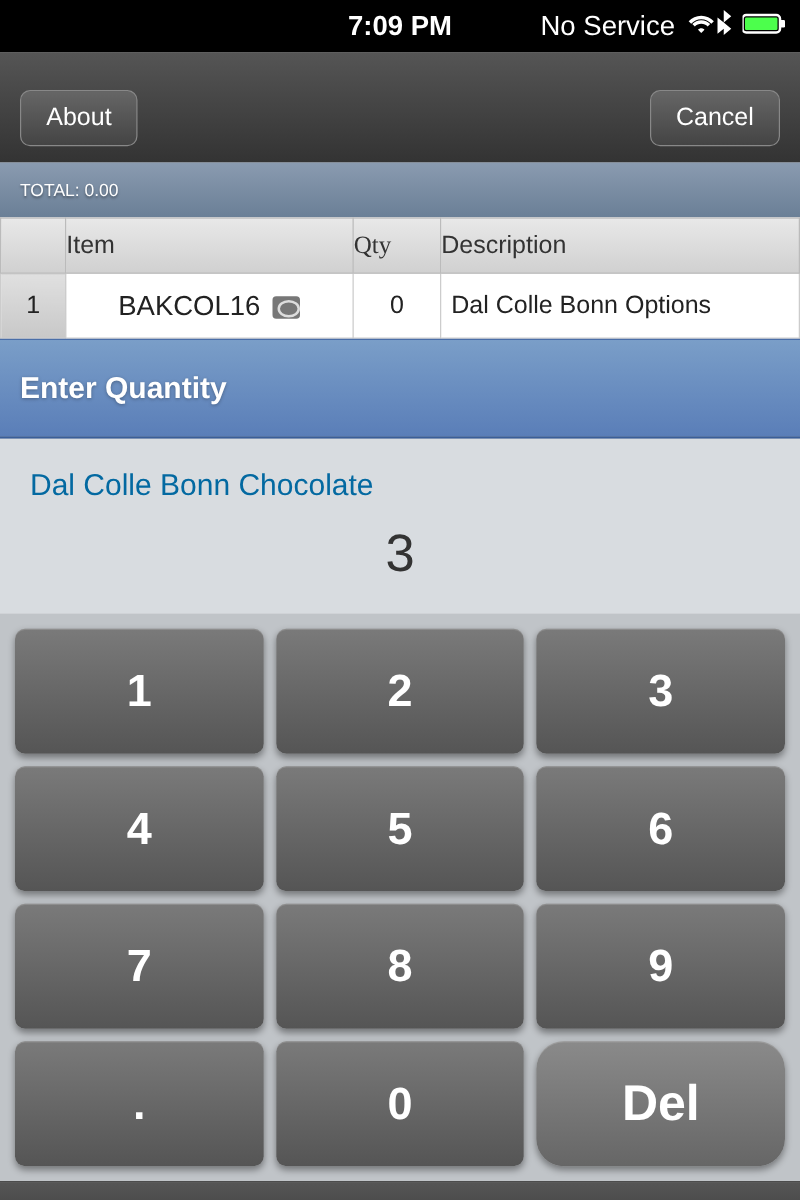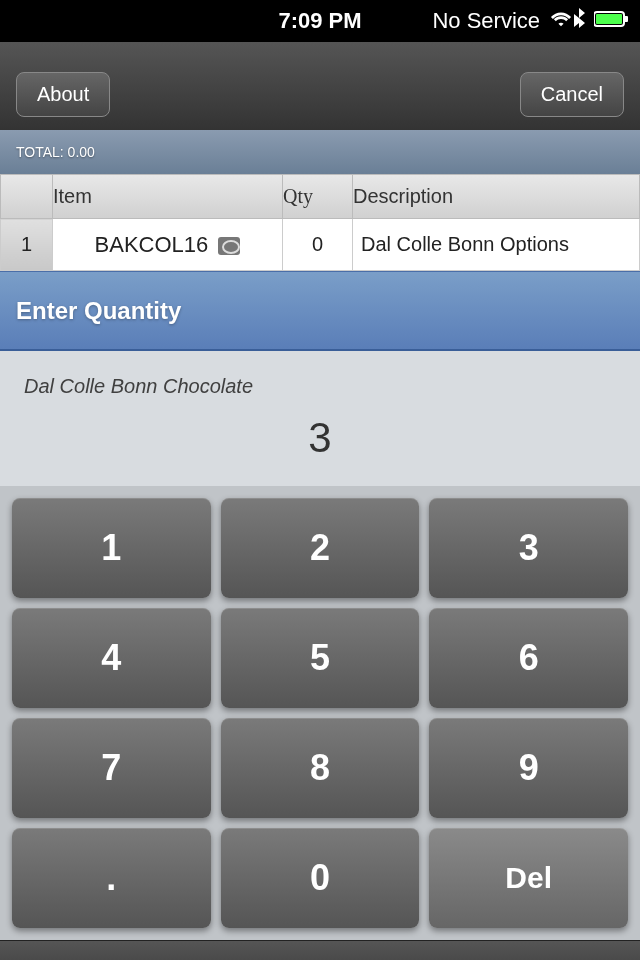--- a/index.html
+++ b/index.html
@@ -180,24 +180,23 @@
       text-shadow: 0 1px 3px rgba(0,0,0,0.3);
     }
 
     
     #qty-display-area {
       width: 640px;
       background: #d8dce0;
       padding: 24px 24px 8px 24px;
     }
     #product-name-display {
-      font-size: 20px;
-      color: #404040;
+      font-size: 24px;
+      color: #0369a1;
       margin-bottom: 16px;
-      font-style: italic;
     }
     #qty-value {
       font-size: 42px;
       font-weight: 500;
       color: #333;
       text-align: center;
       padding-bottom: 16px;
     }
 
     
@@ -218,21 +217,22 @@
       font-weight: bold;
       height: 100px;
       cursor: pointer;
       display: flex;
       align-items: center;
       justify-content: center;
       box-shadow: 0 3px 6px rgba(0,0,0,0.4), inset 0 1px 0 rgba(255,255,255,0.15);
     }
     .numpad-btn.del-btn {
       background: linear-gradient(to bottom, #8a8a8a, #666);
-      font-size: 30px;
+      font-size: 40px;
+      border-radius: 22px;
     }
 
     
     #bottom-toolbar {
       width: 640px;
       height: 60px;
       background: linear-gradient(to bottom, #555, #333);
       display: flex;
       align-items: center;
       justify-content: space-around;

